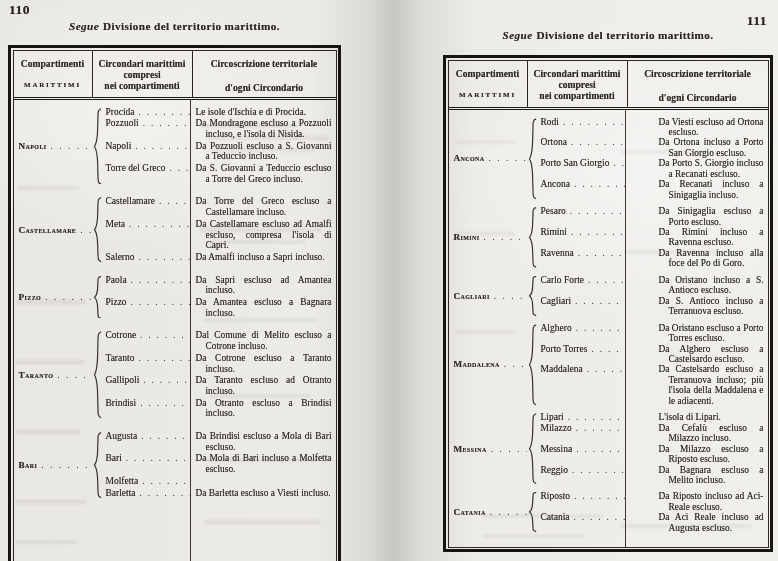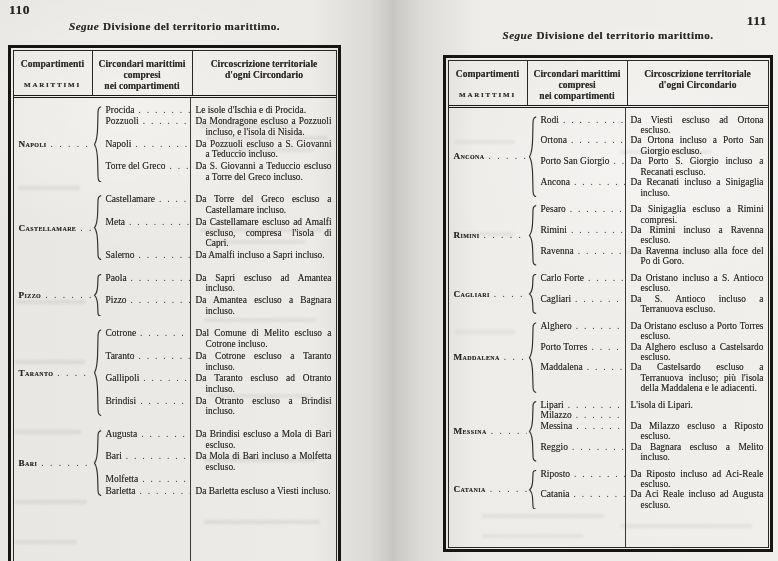--- a/index.html
+++ b/index.html
@@ -28,36 +28,36 @@
   .mtable{position:absolute;border:3px solid #171513;padding:1.5px;box-sizing:border-box;}
   .pg0 .mtable{left:8px;top:45px;width:333px;height:516px;border-bottom:none;padding-bottom:0;}
   .pg1 .mtable{left:54px;top:55px;width:330px;height:497px;}
   .inner{box-sizing:border-box;width:100%;height:100%;border:1px solid #2a2724;display:flex;flex-direction:column;overflow:hidden;}
   .pg0 .inner{border-bottom:none;}
 
   .thead{display:grid;grid-template-columns:78px 100px 1fr;border-bottom:3.5px double #1b1918;}
   .th{padding:7px 2px 4px 2px;text-align:center;font-weight:700;font-size:9.6px;line-height:11px;}
   .th + .th{border-left:1px solid #2a2724;}
   .th .caps{display:block;font-variant:small-caps;letter-spacing:1.8px;font-size:9.4px;margin-top:10px;}
-  .th .gap2{display:block;}
+  .th .gap2{display:block;margin-top:13px;}
   .th .l{display:block;}
 
   .tbody{position:relative;flex:1;padding-top:7px;overflow:hidden;}
   .tbody::before{content:"";position:absolute;left:176px;top:0;bottom:0;width:1px;background:#3b3733;}
 
   .sect{display:grid;grid-template-columns:78px 10px 1fr;align-items:center;margin-bottom:11px;}
   .pg1 .sect{margin-bottom:6px;}
   .comp{display:flex;align-items:baseline;overflow:hidden;padding-left:5px;align-self:center;min-width:0;}
   .complbl{font-variant:small-caps;font-weight:700;font-size:9.2px;letter-spacing:.4px;white-space:nowrap;}
   .bracewrap{position:relative;align-self:stretch;}
   .bracewrap svg{position:absolute;left:0;top:1px;width:100%;height:calc(100% - 2px);}
   .rowswrap{align-self:stretch;min-width:0;}
 
   .trow{display:grid;grid-template-columns:88px 1fr;margin-bottom:1px;}
-  .pg1 .trow{margin-bottom:0;}
+  .pg1 .trow{margin-bottom:0;gap:28px;}
   .circ{display:flex;align-items:baseline;overflow:hidden;padding-left:4px;min-width:0;line-height:10.7px;}
   .pg1 .circ{line-height:10.45px;}
   .nm{white-space:nowrap;font-size:9.5px;}
   .leader{flex:1 1 auto;overflow:hidden;white-space:nowrap;word-spacing:3.5px;margin-left:4px;font-size:9.5px;}
   .cleader{word-spacing:4px;}
   .desc{font-size:9.4px;line-height:10.7px;text-align:justify;padding:0 4px 0 16px;text-indent:-10px;min-width:0;}
   .pg1 .desc{line-height:10.45px;}
 
   .nm,.complbl,.desc,.th,.title,.pagenum{text-shadow:0 0 .3px rgba(40,35,30,.55);}
 
@@ -352,21 +352,21 @@
                 <svg viewBox="0 0 12 100" preserveAspectRatio="none" aria-hidden="true">
                   <path d="M11 1 C6 2 7.5 9 7 18 C6.6 30 7.4 43 3 50 C7.4 57 6.6 70 7 82 C7.5 91 6 98 11 99" fill="none" stroke="#2f2c29" stroke-width="1.15" vector-effect="non-scaling-stroke"></path>
                 </svg>
               </div>
               <div class="rowswrap">
                 <div class="trow">
                   <div class="circ">
                     <span class="nm">Pesaro</span>
                     <span class="leader">. . . . . . . . . . . . . . . . . . . . . . . .</span>
                   </div>
-                  <div class="desc">Da Sinigaglia escluso a Rimini compresi.</div>
+                  <div class="desc">Da Sinigaglia escluso a Porto escluso.</div>
                 </div>
                 <div class="trow">
                   <div class="circ">
                     <span class="nm">Rimini</span>
                     <span class="leader">. . . . . . . . . . . . . . . . . . . . . . . .</span>
                   </div>
                   <div class="desc">Da Rimini incluso a Ravenna escluso.</div>
                 </div>
                 <div class="trow">
                   <div class="circ">
@@ -454,20 +454,21 @@
                     <span class="nm">Lipari</span>
                     <span class="leader">. . . . . . . . . . . . . . . . . . . . . . . .</span>
                   </div>
                   <div class="desc">L'isola di Lipari.</div>
                 </div>
                 <div class="trow">
                   <div class="circ">
                     <span class="nm">Milazzo</span>
                     <span class="leader">. . . . . . . . . . . . . . . . . . . . . . . .</span>
                   </div>
+                  <div class="desc">Da Cefalù escluso a Milazzo incluso.</div>
                 </div>
                 <div class="trow">
                   <div class="circ">
                     <span class="nm">Messina</span>
                     <span class="leader">. . . . . . . . . . . . . . . . . . . . . . . .</span>
                   </div>
                   <div class="desc">Da Milazzo escluso a Riposto escluso.</div>
                 </div>
                 <div class="trow">
                   <div class="circ">

